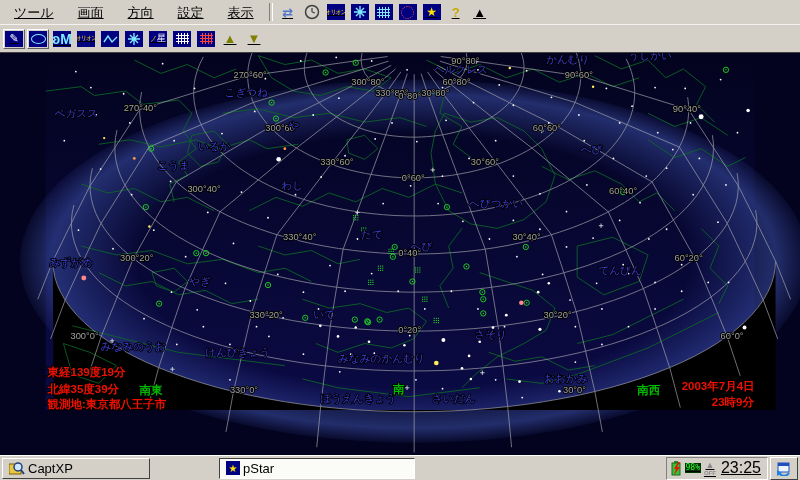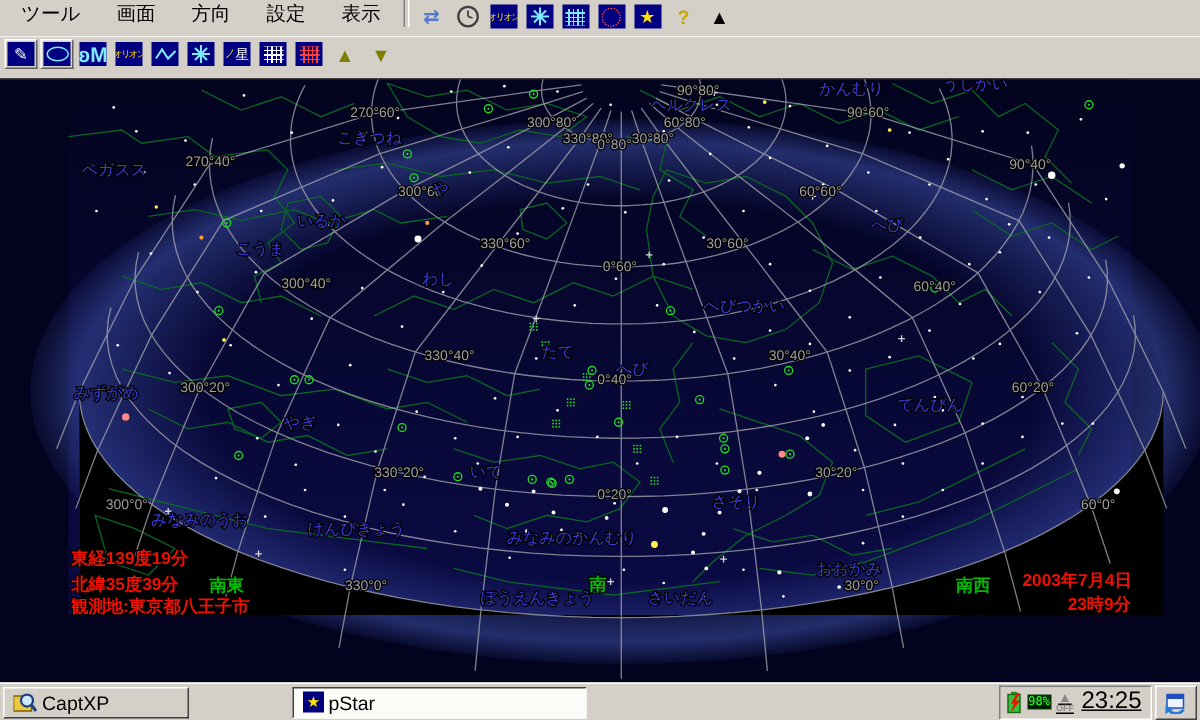--- a/index.html
+++ b/index.html
@@ -1,19 +1,19 @@
 <!DOCTYPE html>
 <html><head>
 <meta charset="utf-8">
 <style>
   html,body{margin:0;padding:0;}
   body{width:800px;height:480px;overflow:hidden;background:#d4d0c8;
        font-family:"Liberation Sans","DejaVu Sans",sans-serif;position:relative;}
   
-  .bar{background:#d4d0c8;display:flex;}
+  .bar{background:#d4d0c8;display:flex;align-items:center;text-decoration:underline;}
   #menubar{height:24px;border-bottom:1px solid #f4f2ee;padding:0 2px;}
   #toolbar2{height:27px;padding:0 2px;border-bottom:1px solid #808080;}
   .menu-item{font-size:13px;color:#000;padding:3px 12px;cursor:default;}
   .tbtn{width:22px;height:20px;margin:1px;display:flex;align-items:center;justify-content:center;
         border:1px solid #d4d0c8;box-sizing:border-box;position:relative;}
   .tbtn.raised{border-top:1px solid #fff;border-left:1px solid #fff;
                border-right:1px solid #606060;border-bottom:1px solid #606060;}
   .bluechip{width:18px;height:16px;background:#000080;display:flex;align-items:center;
             justify-content:center;overflow:hidden;}
   .sep{width:2px;height:18px;border-left:1px solid #808080;border-right:1px solid #fff;margin:0 3px;}
@@ -616,21 +616,21 @@
       </g>
       <g>
         <text x="718" y="433" fill="#ee1000" font-size="13" font-family="&quot;Liberation Sans&quot;,&quot;DejaVu Sans&quot;,sans-serif" font-weight="bold" stroke="#000000" stroke-width="2" paint-order="stroke">2003年7月4日</text>
         <text x="752" y="451" fill="#ee1000" font-size="13" font-family="&quot;Liberation Sans&quot;,&quot;DejaVu Sans&quot;,sans-serif" font-weight="bold" stroke="#000000" stroke-width="2" paint-order="stroke">23時9分</text>
       </g>
     </svg>
 </div>
 
 <div id="taskbar">
   <span id="taskapps" style="display: flex;">
-      <div class="taskbtn" style="width: 124px;">
+      <div class="taskbtn" style="width: 148px;">
         <svg width="16" height="15">
           <rect x="0" y="3" width="12" height="10" fill="#e8c840" stroke="#806000"></rect>
           <circle cx="9" cy="6" r="4" fill="#cfe8ff" stroke="#204080" stroke-width="1.5"></circle>
           <line x1="12" y1="9" x2="15" y2="13" stroke="#204080" stroke-width="2"></line>
         </svg>
         <span>CaptXP</span>
       </div>
       <div class="taskbtn active" style="width: 196px; margin-left: 66px;">
         <span style="width: 14px; height: 14px; background: rgb(0, 0, 128); color: rgb(255, 224, 0); font-size: 10px; display: inline-flex; align-items: center; justify-content: center;">★</span>
         <span>pStar</span>

